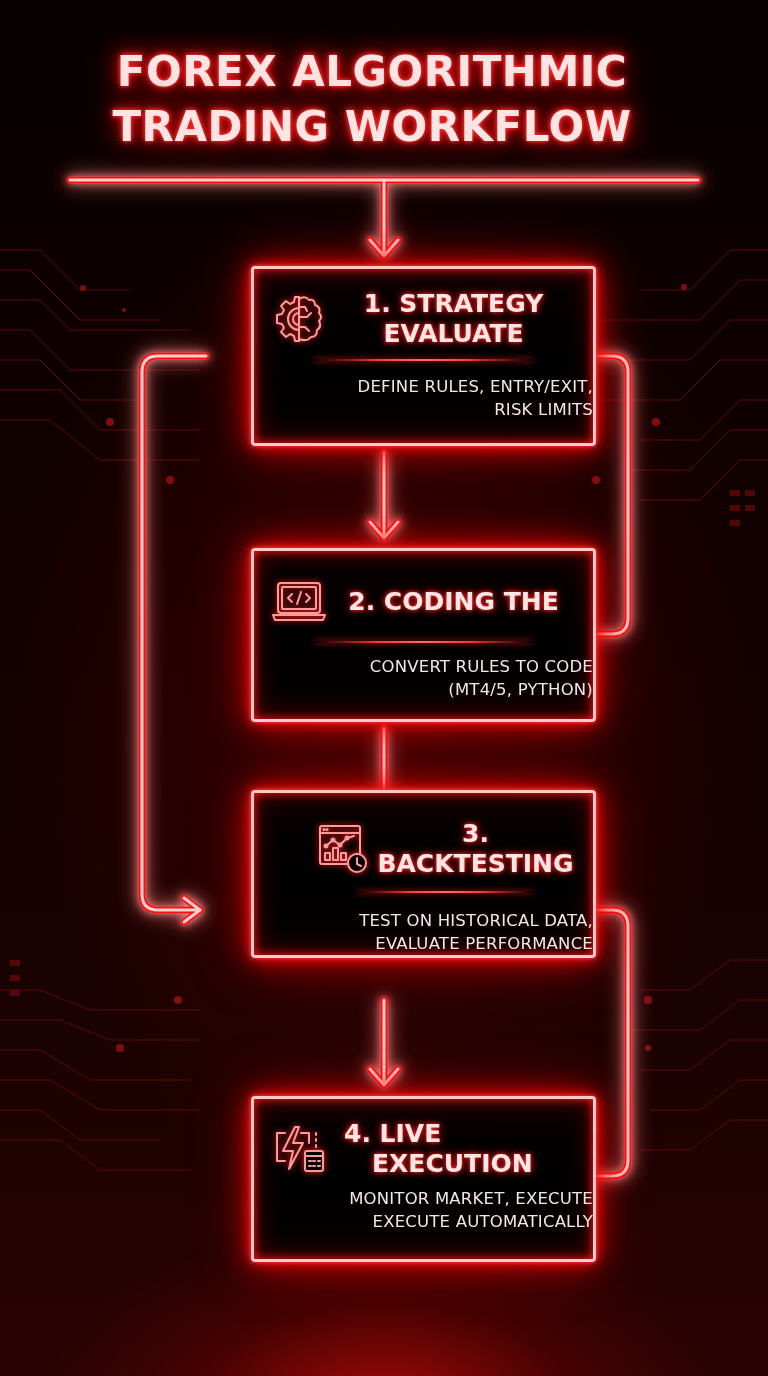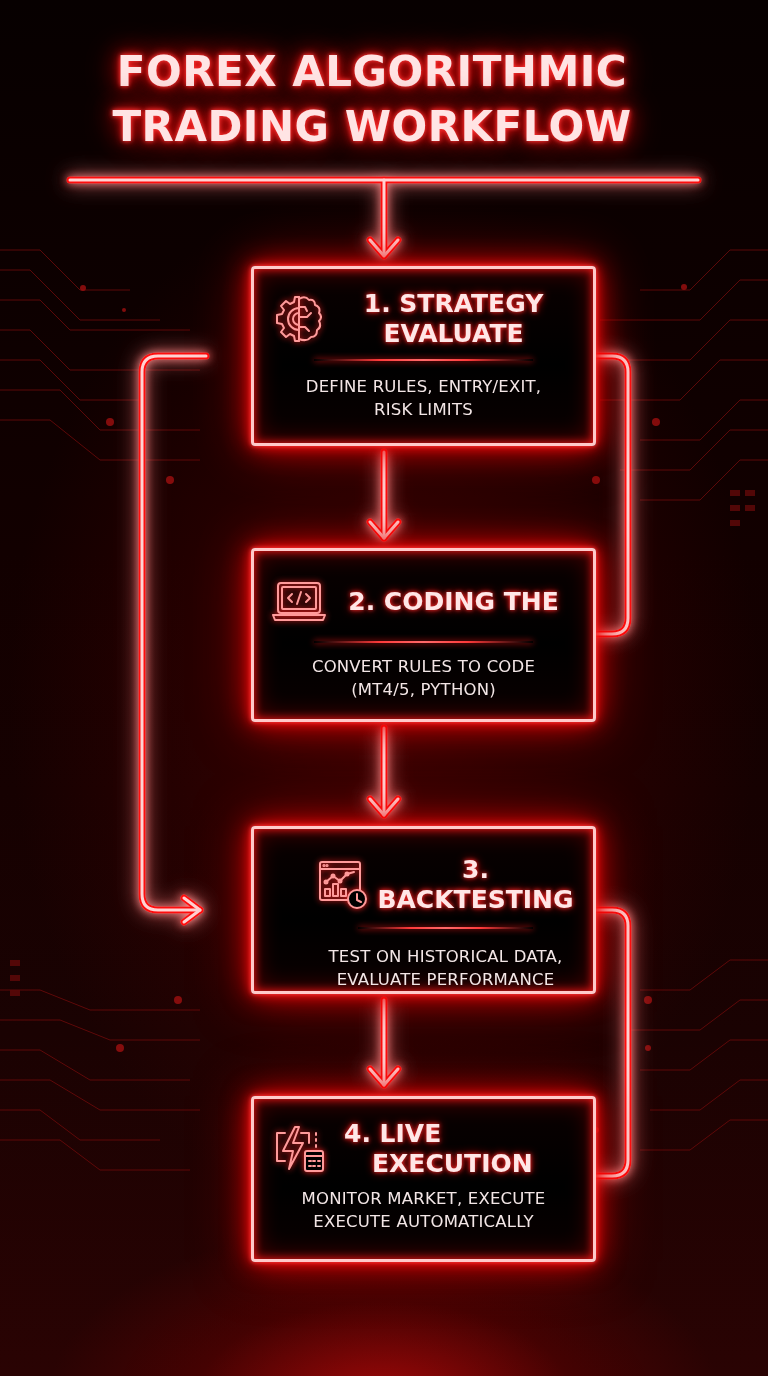--- a/index.html
+++ b/index.html
@@ -37,33 +37,33 @@
   .card-title {
     flex: 1; text-align: center; color: #ffe6e6; font-weight: bold; font-size: 25px; line-height: 30px;
     text-shadow: 0 0 4px #ff3030, 0 0 10px #c00000; padding-right: 14px;
   }
   .card-divider {
     height: 2px; margin: 0 60px;
     background: linear-gradient(90deg, rgba(255,40,40,0), #ff3a3a 30%, #ff6a6a 50%, #ff3a3a 70%, rgba(255,40,40,0));
     box-shadow: 0 0 6px #ff1a1a;
   }
   .card-desc {
-    text-align: center; color: #f3e6e6; font-size: 16.5px; line-height: 23px; letter-spacing: 0.2px;
+    text-align: right; color: #f3e6e6; font-size: 16.5px; line-height: 23px; letter-spacing: 0.2px;
   }
   .c1 { top: 266px; height: 180px; }
   .c1 .card-head { padding-top: 20px; }
   .c1 .card-divider { margin-top: 10px; }
   .c1 .card-desc { margin-top: 14px; }
 
   .c2 { top: 548px; height: 174px; }
   .c2 .card-head { padding-top: 22px; }
   .c2 .card-divider { margin-top: 10px; }
   .c2 .card-desc { margin-top: 12px; }
 
-  .c3 { top: 826px; height: 168px; padding-left: 44px; }
+  .c3 { top: 790px; height: 168px; padding-left: 44px; }
   .c3 .card-head { padding-top: 26px; }
   .c3 .card-divider { margin-top: 12px; }
   .c3 .card-desc { margin-top: 16px; }
 
   .c4 { top: 1096px; height: 166px; }
   .c4 .card-head { padding-top: 20px; }
   .c4 .card-title { text-align: left; padding-left: 16px; }
   .c4 .card-desc { margin-top: 8px; }
 </style>
 </head>

